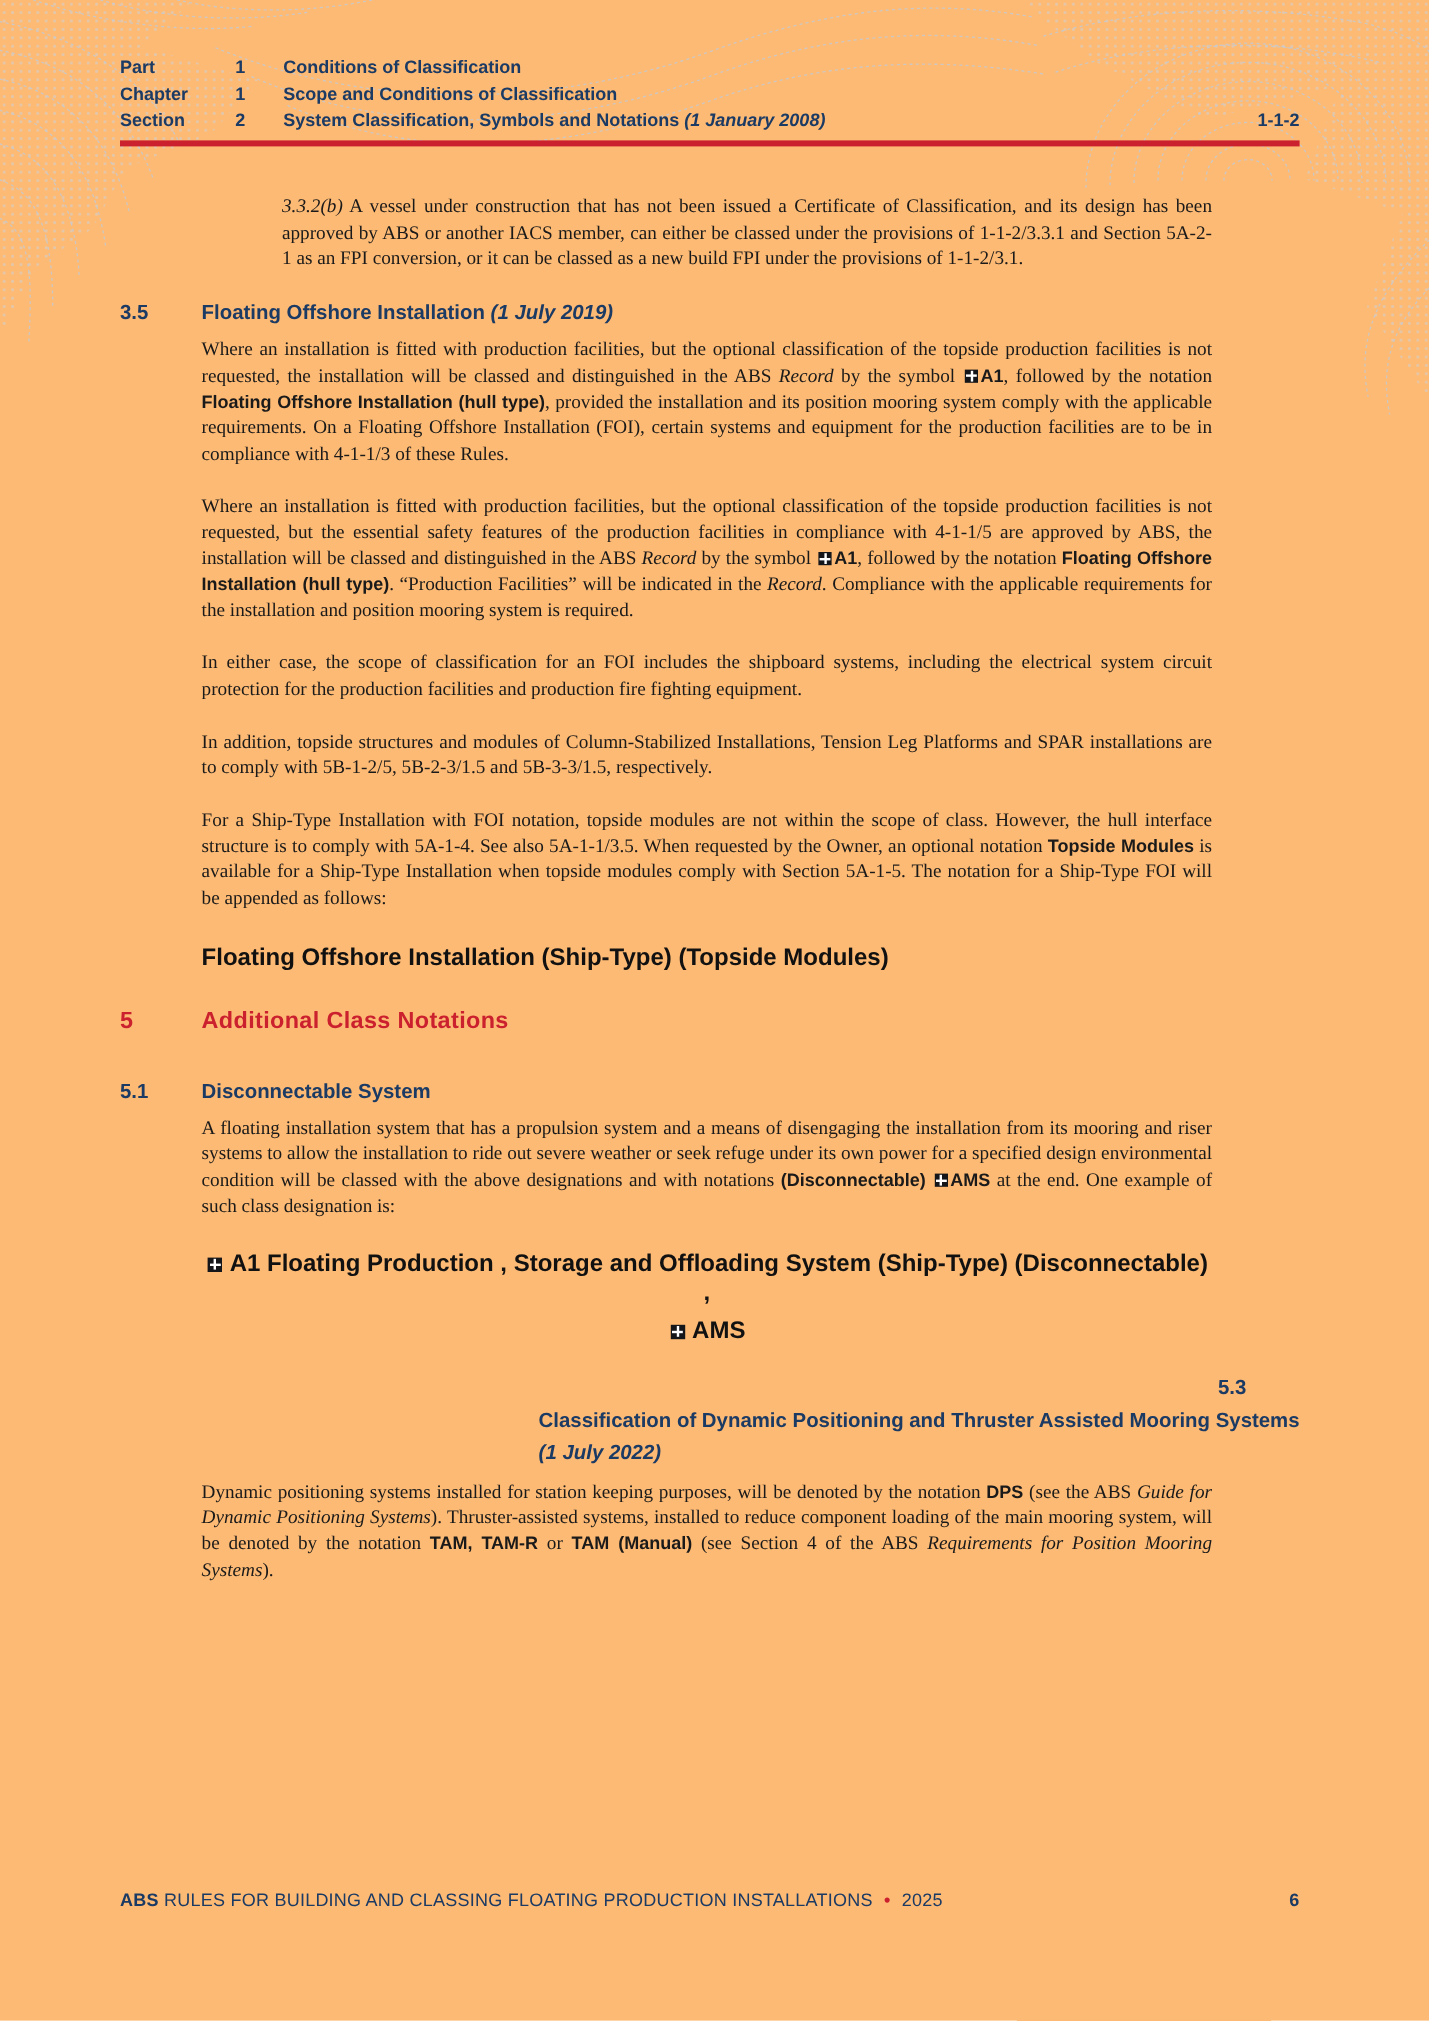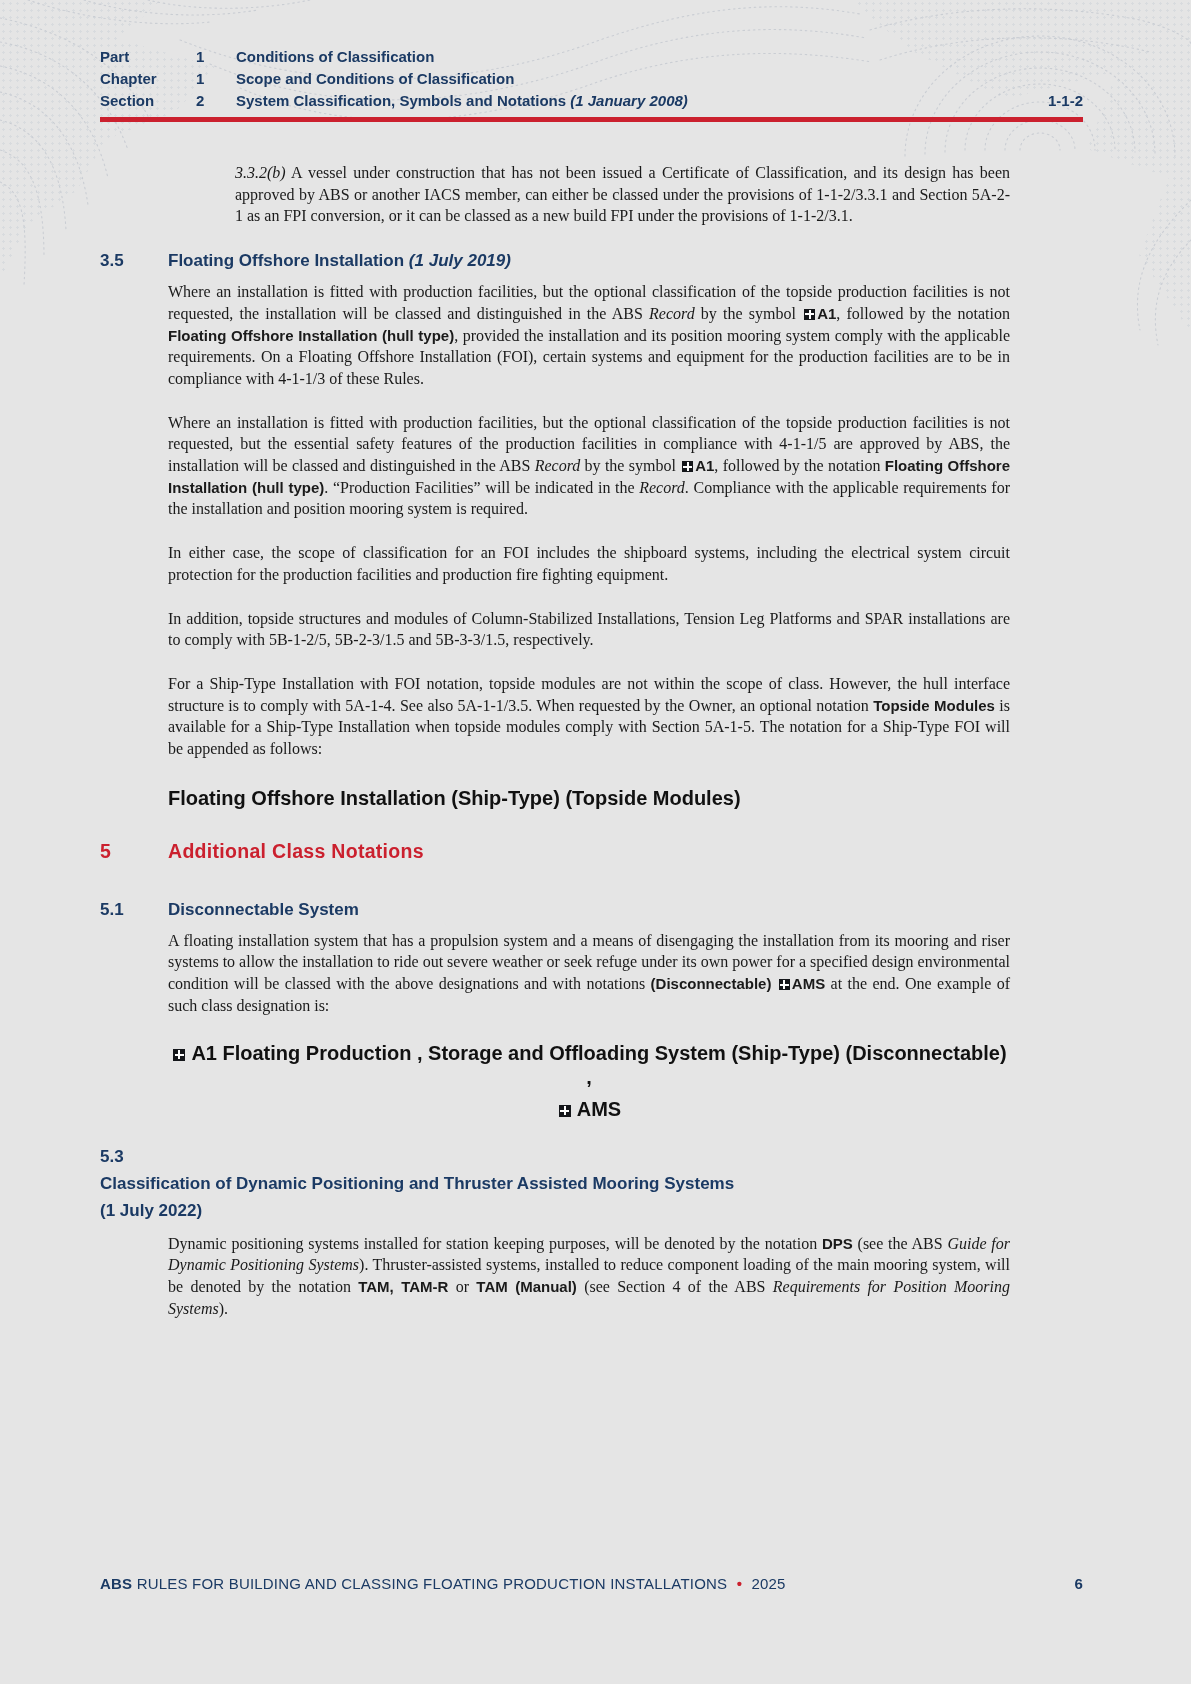--- a/index.html
+++ b/index.html
@@ -1,19 +1,19 @@
 <!DOCTYPE html>
 <html><head>
 <meta charset="utf-8">
 <style>
   * { box-sizing: border-box; }
   html,body { margin:0; padding:0; background:#ffffff; }
   .page {
     position:relative; width:1191px; height:1684px; margin:0 auto;
-    background:#e5e5e5; overflow:hidden;
+    background:#fdba74; overflow:hidden;
     font-family:"Liberation Serif", serif; color:#1a1a1a;
   }
 
   
   .deco-svg { position:absolute; left:0; top:0; pointer-events:none; }
   .dots {
     position:absolute; pointer-events:none;
     background-image: radial-gradient(#ced2d8 1.05px, rgba(255,255,255,0) 1.25px);
     background-size: 7px 7px; opacity:.55;
   }
@@ -53,25 +53,25 @@
 
   .h1 {
     display:flex; margin:28px 0 34px 0;
     font-family:"Liberation Sans", sans-serif; font-weight:bold;
     font-size:19.5px; line-height:26px; color:#cb202e; letter-spacing:.3px;
   }
   .h1 .num { width:68px; flex:none; }
   .h2 {
     display:flex; margin:14px 0 9px 0;
     font-family:"Liberation Sans", sans-serif; font-weight:bold;
-    font-size:17px; line-height:23px; color:#1b3a64;
+    font-size:17px; line-height:23px; color:#1b3a64;align-items:flex-end;
   }
   .h2 .num { width:68px; flex:none; }
   .h2 .htxt { flex:1; }
-  .h2 .hline2 { font-weight:bold; }
+  .h2 .hline2 { font-style:italic; font-weight:bold; }
   .h2-53 { margin-top:22px; line-height:27px;flex-direction:column; }
 
   .notation {
     margin:26px 0 22px 68px; width:842px;
     font-family:"Liberation Sans", sans-serif; font-weight:bold;
     font-size:20px; line-height:24px; color:#111111;
   }
   .example { margin:24px 0 8px 68px;text-align:center; }
   .example + .example { margin-top:0; }
   .see-note { margin-top:36px; }

